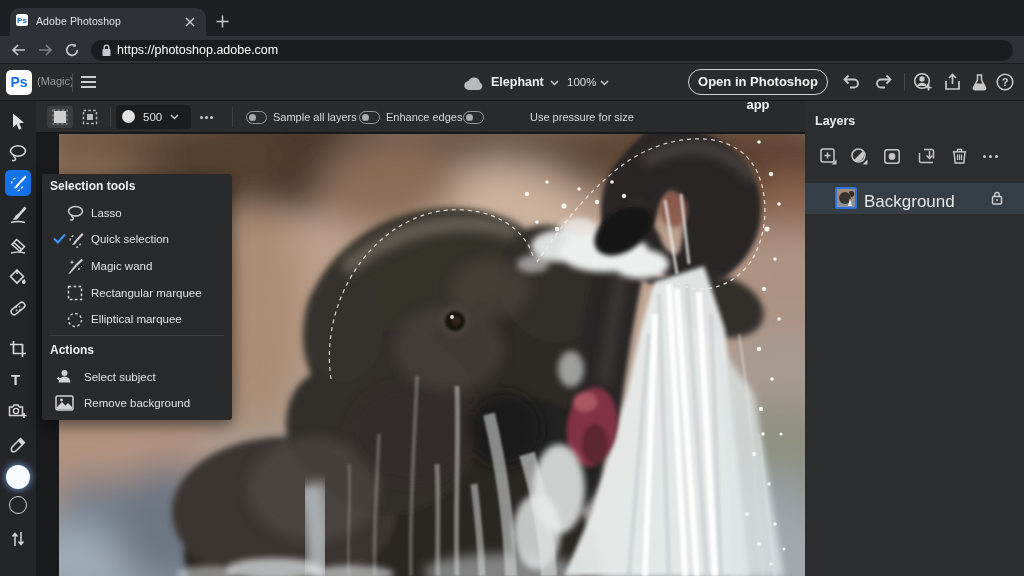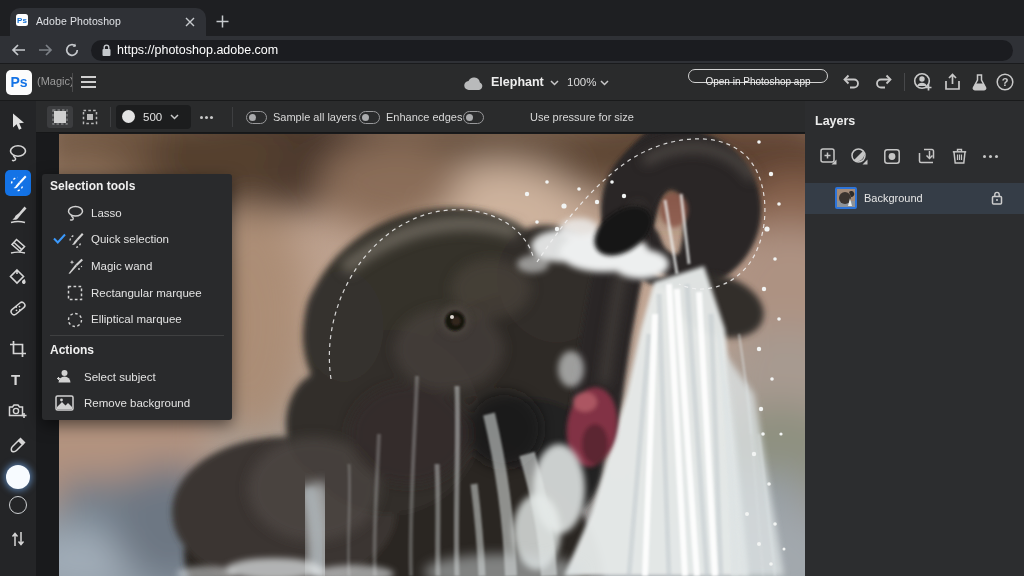--- a/index.html
+++ b/index.html
@@ -56,21 +56,21 @@
     <path d="M5,14 a4.5,4.5 0 0 1 -0.5,-9 a6,6 0 0 1 11.4,1.4 a4,4 0 0 1 -0.9,7.6 Z" fill="#b9babb"></path>
     </svg>
   <div class="abs" style="left:491px;top:75px;font-size:12.5px;font-weight:bold;color:#ededed;">Elephant</div>
   <svg class="abs" style="left:550px;top:80px" width="9" height="6" viewBox="0 0 9 6">
     <path d="M1,1 L4.5,4.5 L8,1" stroke="#c9c9c9" stroke-width="1.5" fill="none"></path>
     </svg>
   <div class="abs" style="left:567px;top:76px;font-size:11.5px;color:#dcdcdc;">100%</div>
   <svg class="abs" style="left:600px;top:80px" width="9" height="6" viewBox="0 0 9 6">
     <path d="M1,1 L4.5,4.5 L8,1" stroke="#c9c9c9" stroke-width="1.5" fill="none"></path>
     </svg>
-  <div class="abs" style="left:688px;top:69px;width:140px;height:14px;border:1.5px solid #d2d2d2;border-radius:14px;box-sizing:border-box;text-align:center;line-height:23px;font-size:10px;font-weight:normal;color:#f0f0f0;">Open in Photoshop app</div>
+  <div class="abs" style="left:688px;top:69px;width:140px;height:26px;border:1.5px solid #d2d2d2;border-radius:14px;box-sizing:border-box;text-align:center;line-height:23px;font-size:13px;font-weight:bold;color:#f0f0f0;">Open in Photoshop app</div>
   <svg class="abs" style="left:842px;top:74px" width="18" height="16" viewBox="0 0 18 16">
     <path d="M3,5.5 H12 a4,4 0 0 1 0,8 H8" stroke="#c9c9c9" stroke-width="1.8" fill="none"></path>
     <path d="M6.5,1.5 L2.5,5.5 L6.5,9.5" stroke="#c9c9c9" stroke-width="1.8" fill="none"></path>
     </svg>
   <svg class="abs" style="left:875px;top:74px" width="18" height="16" viewBox="0 0 18 16">
     <path d="M15,5.5 H6 a4,4 0 0 0 0,8 H10" stroke="#c9c9c9" stroke-width="1.8" fill="none"></path>
     <path d="M11.5,1.5 L15.5,5.5 L11.5,9.5" stroke="#c9c9c9" stroke-width="1.8" fill="none"></path>
     </svg>
   <div class="abs" style="left:904px;top:73px;width:1px;height:18px;background:#47484a;"></div>
   <svg class="abs" style="left:913px;top:72px" width="20" height="20" viewBox="0 0 20 20">
@@ -400,21 +400,21 @@
   <div class="abs" style="left:983px;top:155px;width:3px;height:3px;border-radius:50%;background:#c6c6c6;box-shadow:6px 0 0 #c6c6c6,12px 0 0 #c6c6c6;"></div>
   <div class="abs" style="left:805px;top:183px;width:219px;height:31px;background:#353d47;"></div>
   <div class="abs" id="thumb" style="left:835px;top:187px;width:22px;height:22px;border:2px solid #2d74d9;border-radius:2px;box-sizing:border-box;background:#8a8680;overflow:hidden;">
     <svg width="18" height="18" viewBox="0 0 18 18">
       <rect width="18" height="18" fill="#a38b79"></rect>
       <rect y="12" width="18" height="6" fill="#8c9299"></rect>
       <ellipse cx="8" cy="9" rx="6" ry="6" fill="#3a3430"></ellipse>
       <path d="M12,3 a3,3 0 1 1 2,5 z" fill="#2e2a28"></path>
       <path d="M13,9 L15,17 L11,17 Z" fill="#e8ecec"></path>
     </svg></div>
-  <div class="abs" style="left:864px;top:192px;font-size:11px;color:#e6e6e6;text-align:center;">Background</div>
+  <div class="abs" style="left:864px;top:192px;font-size:17px;color:#e6e6e6;text-align:center;">Background</div>
   <svg class="abs" style="left:991px;top:191px" width="12" height="14" viewBox="0 0 12 14">
     <rect x="1.5" y="5.5" width="9" height="7.5" rx="1" fill="none" stroke="#cdcdcd" stroke-width="1.5"></rect>
     <path d="M3.8,5.5 V3.6 a2.2,2.2 0 0 1 4.4,0 V5.5" stroke="#cdcdcd" stroke-width="1.4" fill="none"></path>
     <circle cx="6" cy="9" r="1" fill="#cdcdcd"></circle>
     </svg>
 
   <div class="abs" style="left:42px;top:174px;width:190px;height:246px;background:#292a2c;border-radius:3px;box-shadow:0 5px 16px rgba(0,0,0,.55);"></div>
   <div class="abs fhead" style="left:50px;top:179px;">Selection tools</div>
   <div class="abs fitem" style="left:91px;top:206.5px;">Lasso</div>
   <div class="abs fitem" style="left:91px;top:233px;">Quick selection</div>

